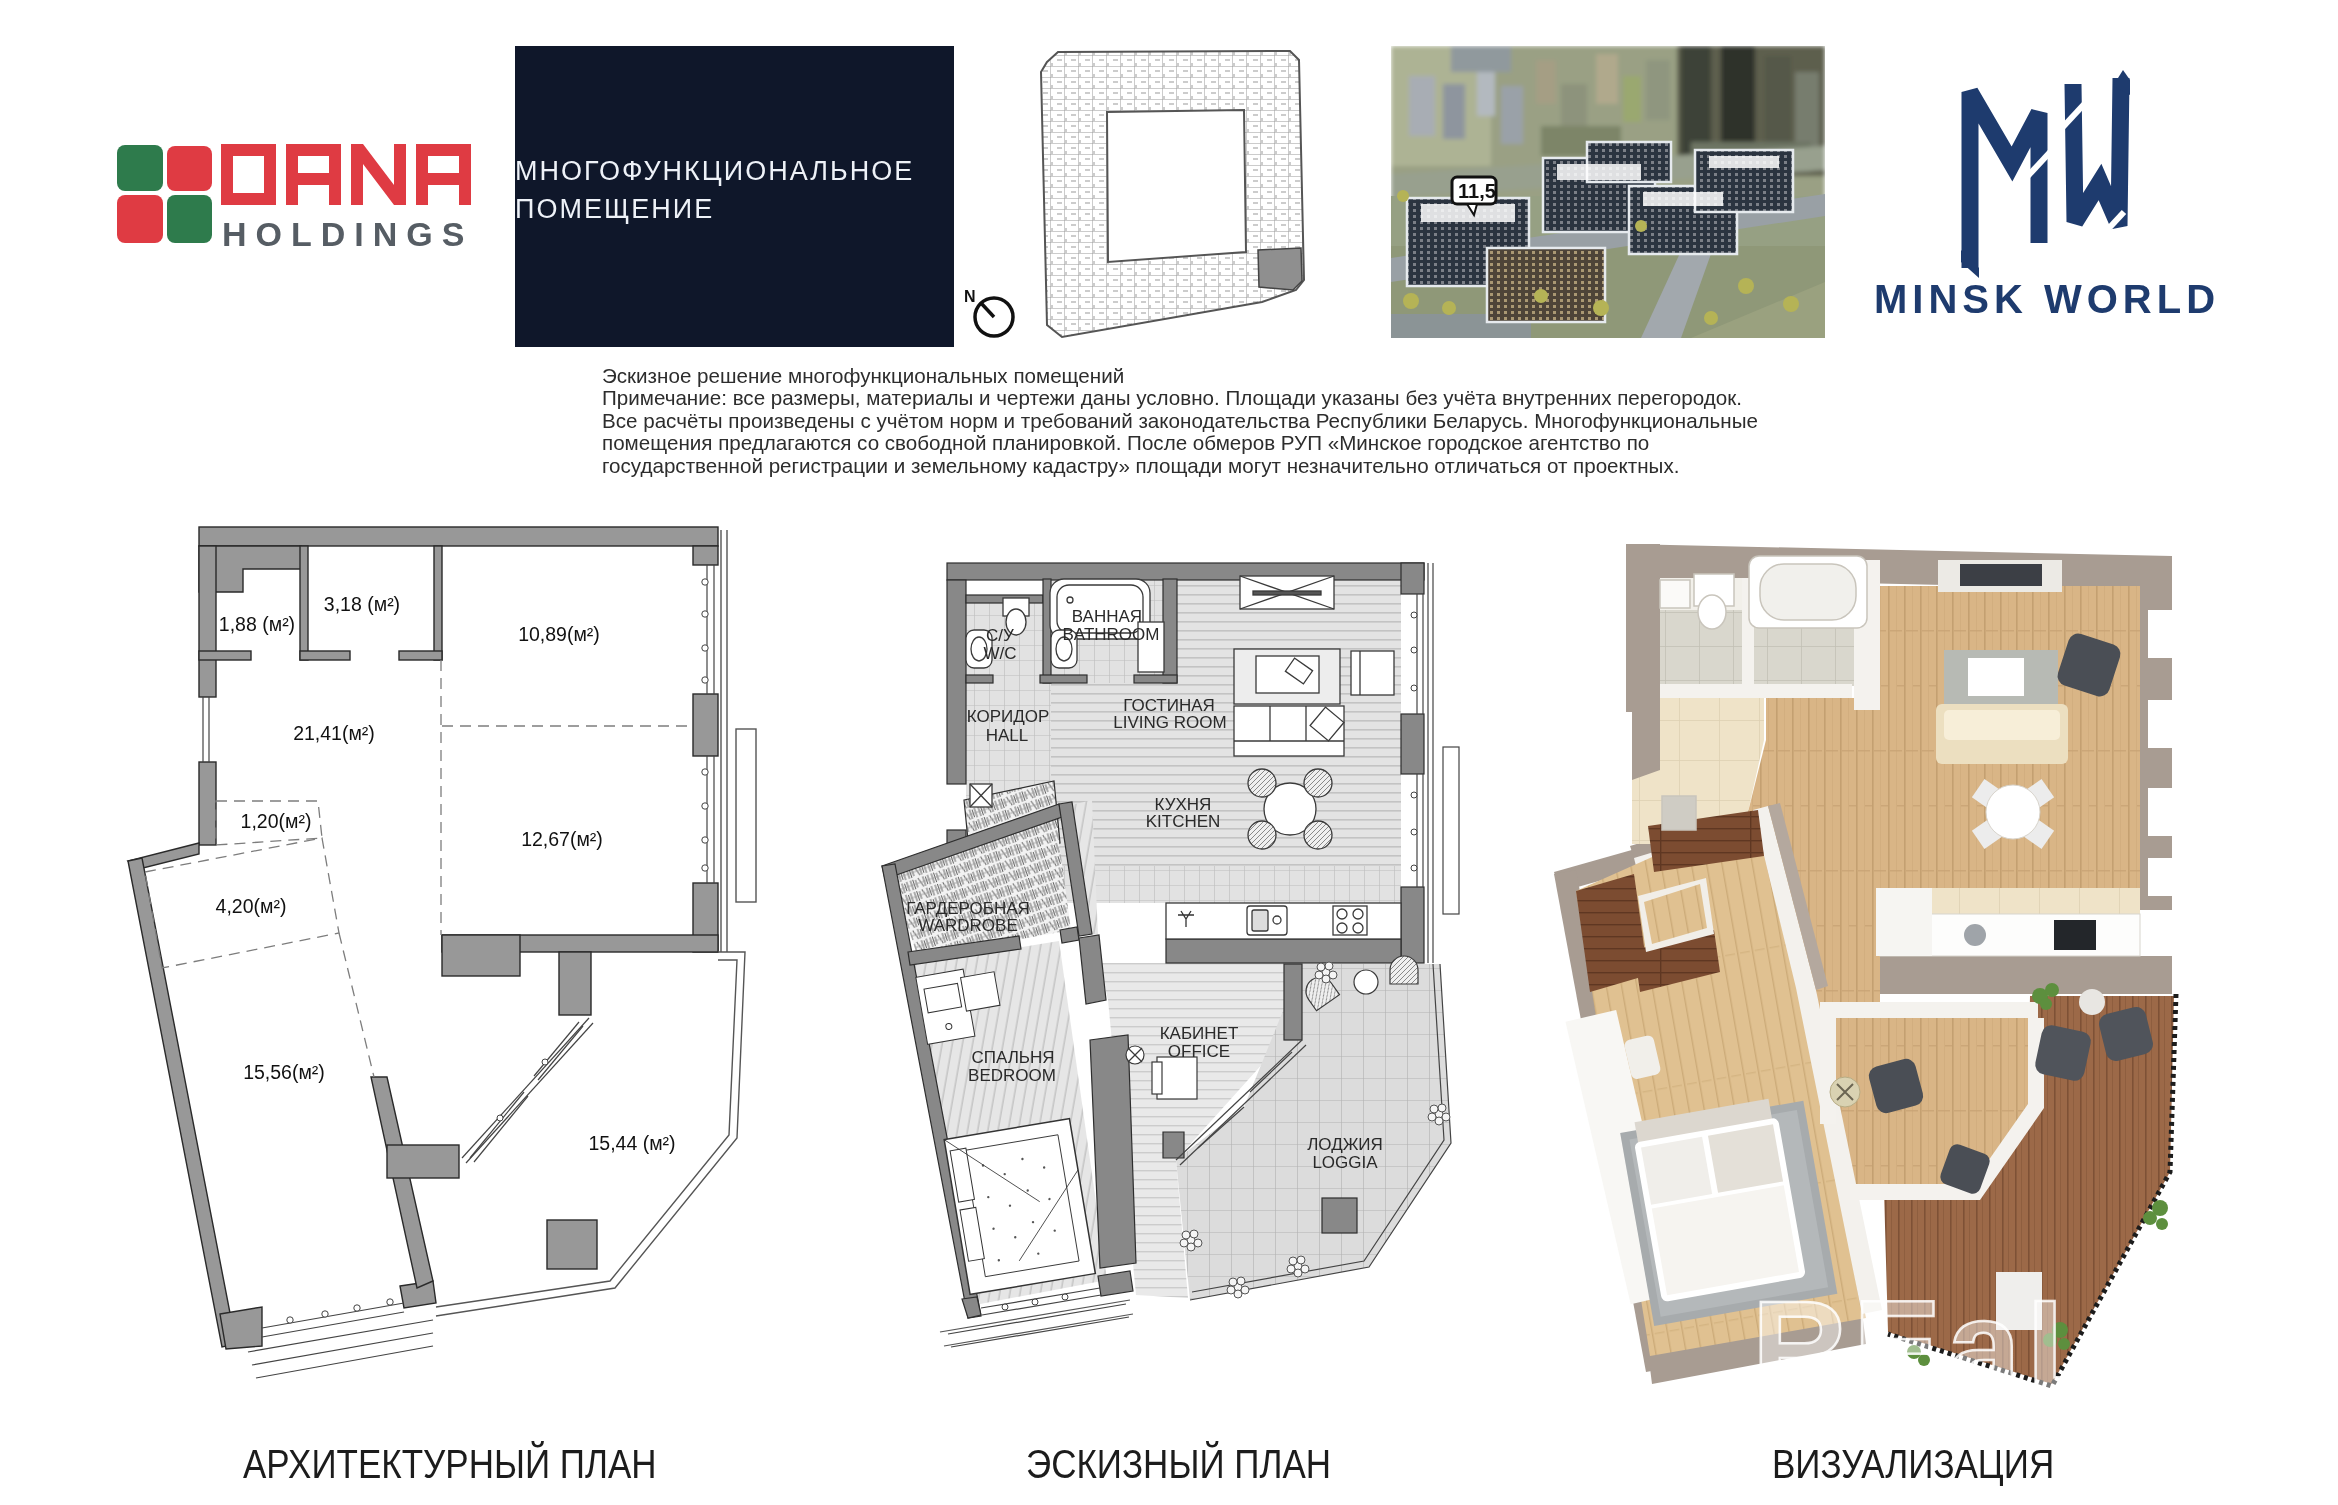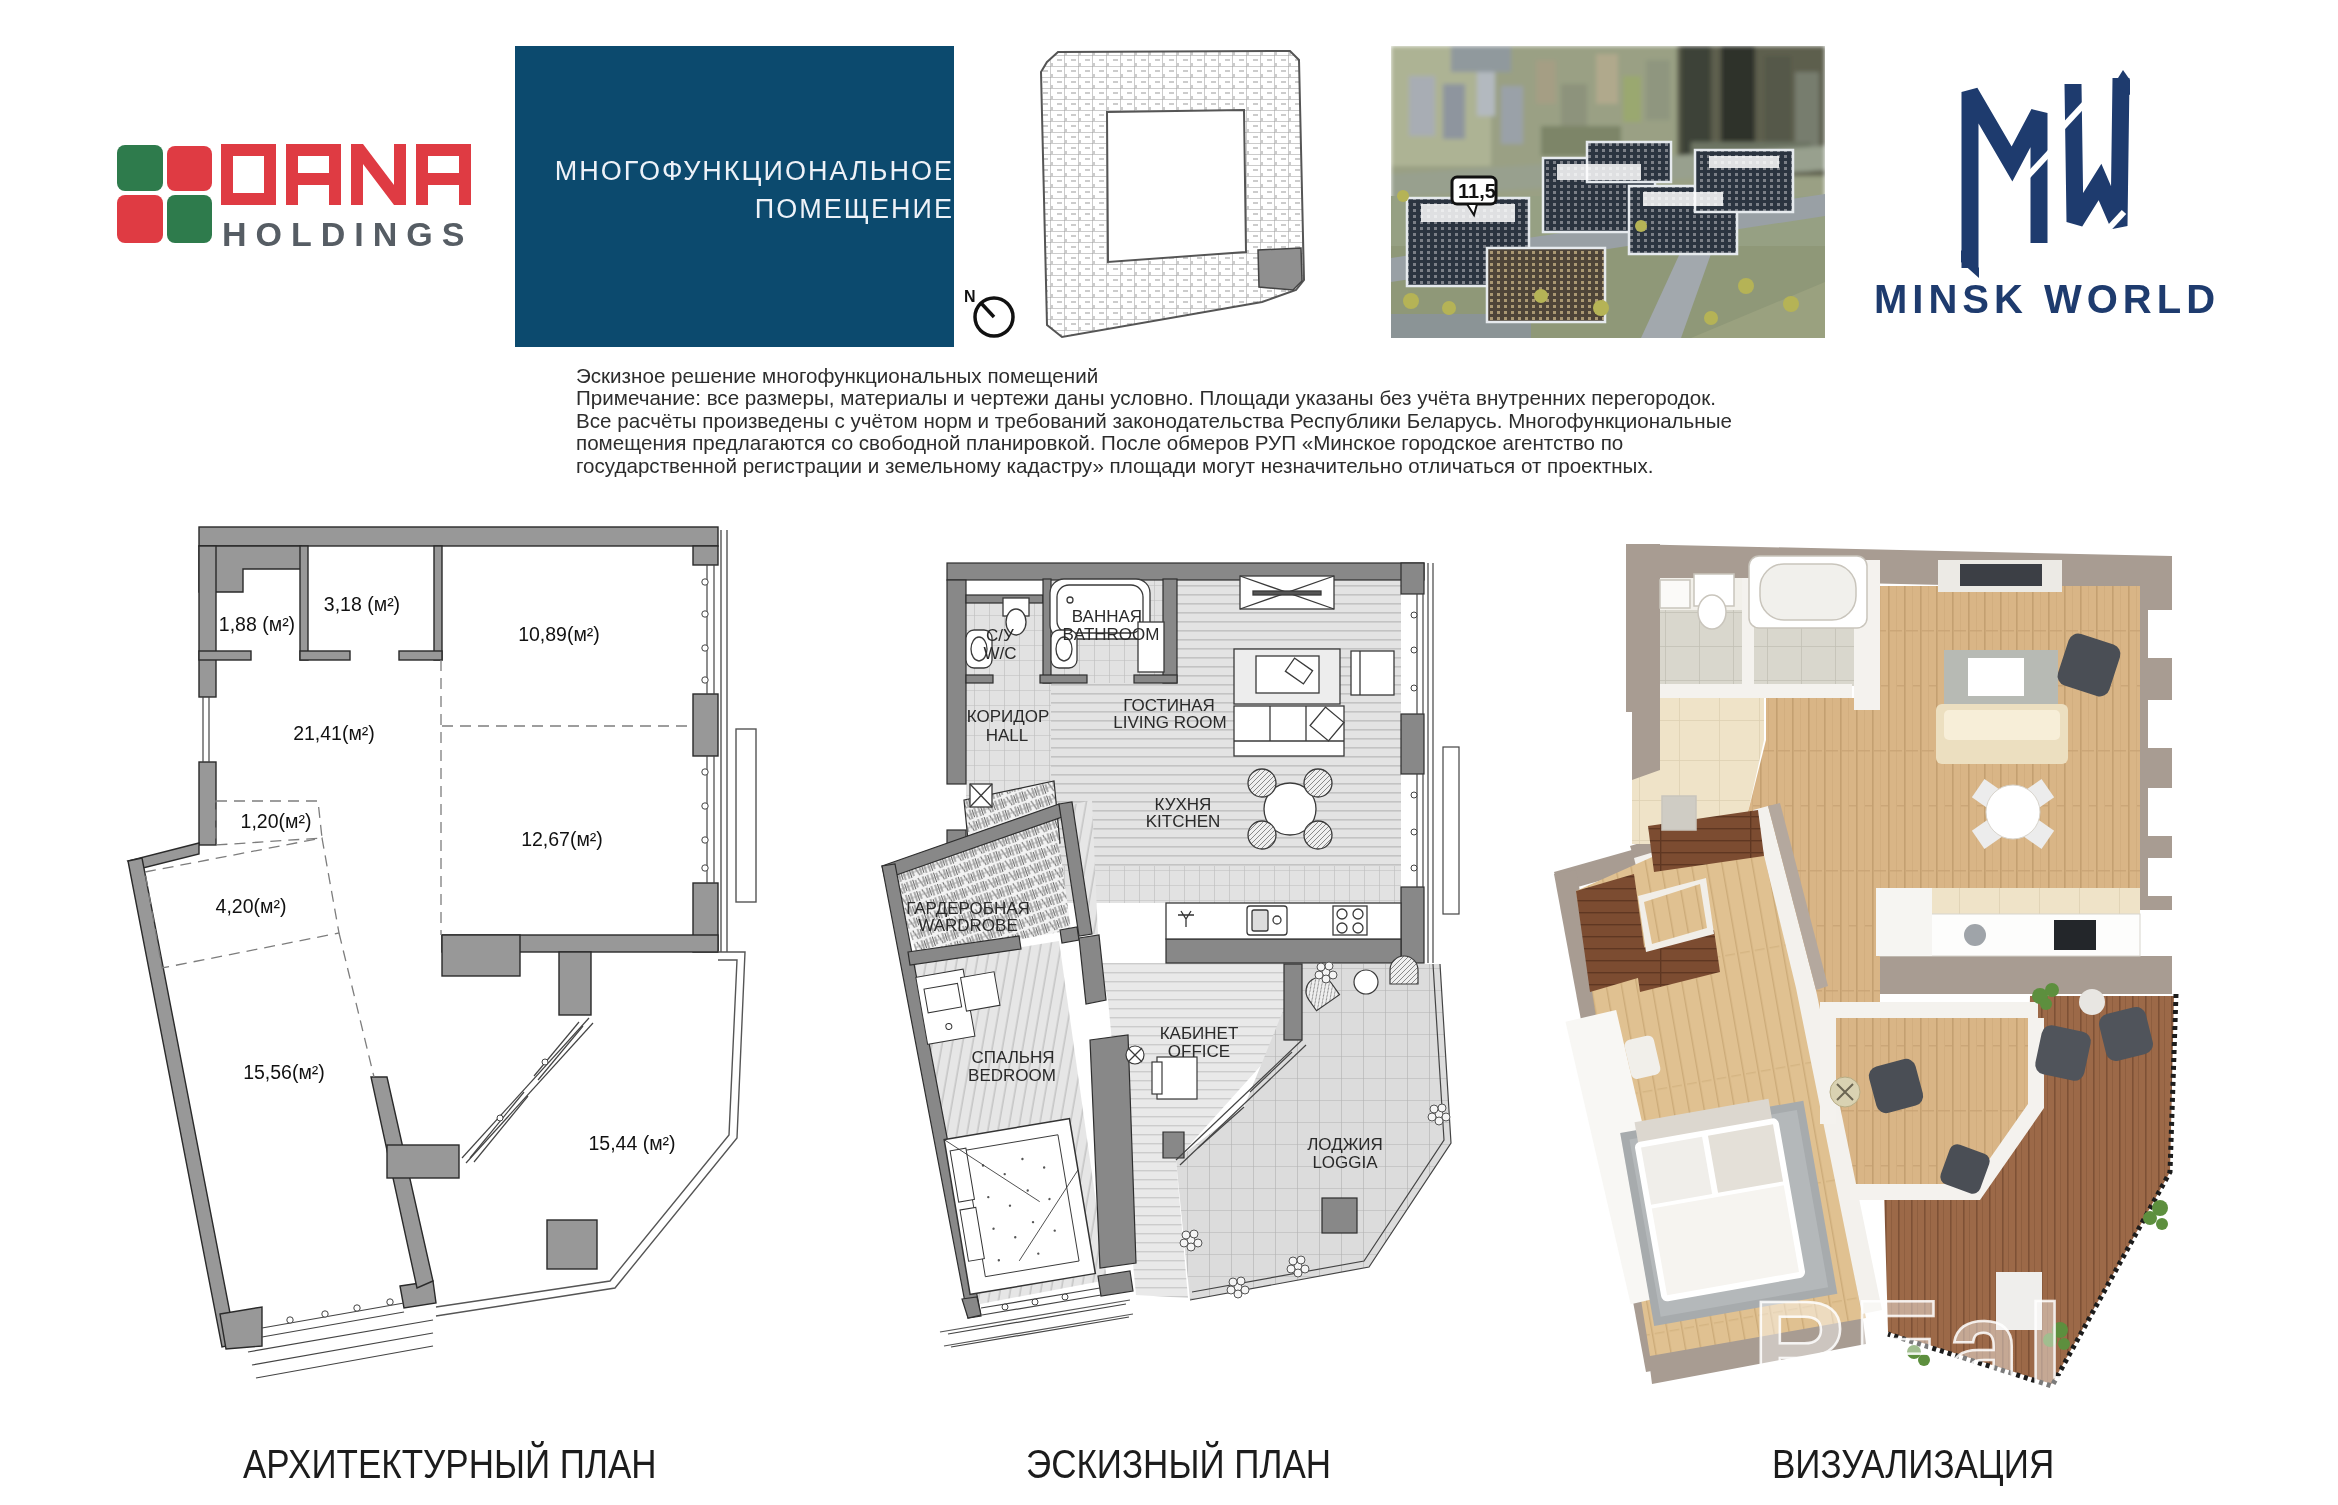--- a/index.html
+++ b/index.html
@@ -19,21 +19,21 @@
 
   <g fill="#df3b43" fill-rule="evenodd">
     <path d="M221,144 h55 v61 h-55 Z M233,156 v37 h31 v-37 Z"></path>
     <path d="M286,205 v-61 h55 v61 h-12 v-20 h-31 v20 Z M298,156 v17 h31 v-17 Z"></path>
     <path d="M351,205 v-61 h12 l31,41 v-41 h12 v61 h-12 l-31,-41 v41 Z"></path>
     <path d="M416,205 v-61 h55 v61 h-12 v-20 h-31 v20 Z M428,156 v17 h31 v-17 Z"></path>
   </g>
   <text x="222" y="246" font-size="34" font-weight="bold" letter-spacing="9" fill="#565d64">HOLDINGS</text>
 </svg>
 
-<div class="abs" style="left:515px;top:46px;width:439px;height:301px;background:#0c4a6e;color:#eef2f8;text-align:right;">
+<div class="abs" style="left:515px;top:46px;width:439px;height:301px;background:#0f172a;color:#eef2f8;text-align:left;">
   <div style="margin-top:106px;font-size:27px;letter-spacing:2px;line-height:38px;">МНОГОФУНКЦИОНАЛЬНОЕ<br>ПОМЕЩЕНИЕ</div>
 </div>
 
 <svg class="abs" style="left:960px;top:280px;" width="70" height="70" viewBox="0 0 70 70">
   <text x="4" y="22" font-size="16" font-weight="bold" fill="#111">N</text>
   <circle cx="34" cy="37" r="19" fill="none" stroke="#111" stroke-width="3.5"></circle>
   <line x1="21" y1="23" x2="34" y2="37" stroke="#111" stroke-width="3.5"></line>
 </svg>
 
 <svg class="abs" style="left:1030px;top:44px;" width="285" height="300" viewBox="1030 44 285 300">
@@ -141,21 +141,21 @@
   </g>
   <g stroke="#ffffff" stroke-width="6">
     <line x1="2026" y1="178" x2="2052" y2="150"></line>
     <line x1="2062" y1="128" x2="2088" y2="100"></line>
     <line x1="1982" y1="248" x2="2008" y2="220"></line>
     <line x1="2098" y1="240" x2="2124" y2="212"></line>
   </g>
   <text x="1874" y="313" font-size="40" font-weight="bold" letter-spacing="5" fill="#1e3b6e">MINSK WORLD</text>
 </svg>
 
-<div class="abs" style="left:576px;top:365px;width:1260px;font-size:20.6px;line-height:22.4px;color:#2d2d2d;">
+<div class="abs" style="left:602px;top:365px;width:1260px;font-size:20.6px;line-height:22.4px;color:#2d2d2d;">
 Эскизное решение многофункциональных помещений<br>
 Примечание: все размеры, материалы и чертежи даны условно. Площади указаны без учёта внутренних перегородок.<br>
 Все расчёты произведены с учётом норм и требований законодательства Республики Беларусь. Многофункциональные<br>
 помещения предлагаются со свободной планировкой. После обмеров РУП «Минское городское агентство по<br>
 государственной регистрации и земельному кадастру» площади могут незначительно отличаться от проектных.
 </div>
 
 <svg class="abs" style="left:120px;top:515px;" width="680" height="890" viewBox="120 515 680 890">
 <g id="archplan">
   <g fill="#989898" stroke="#2a2a2a" stroke-width="1.4">

